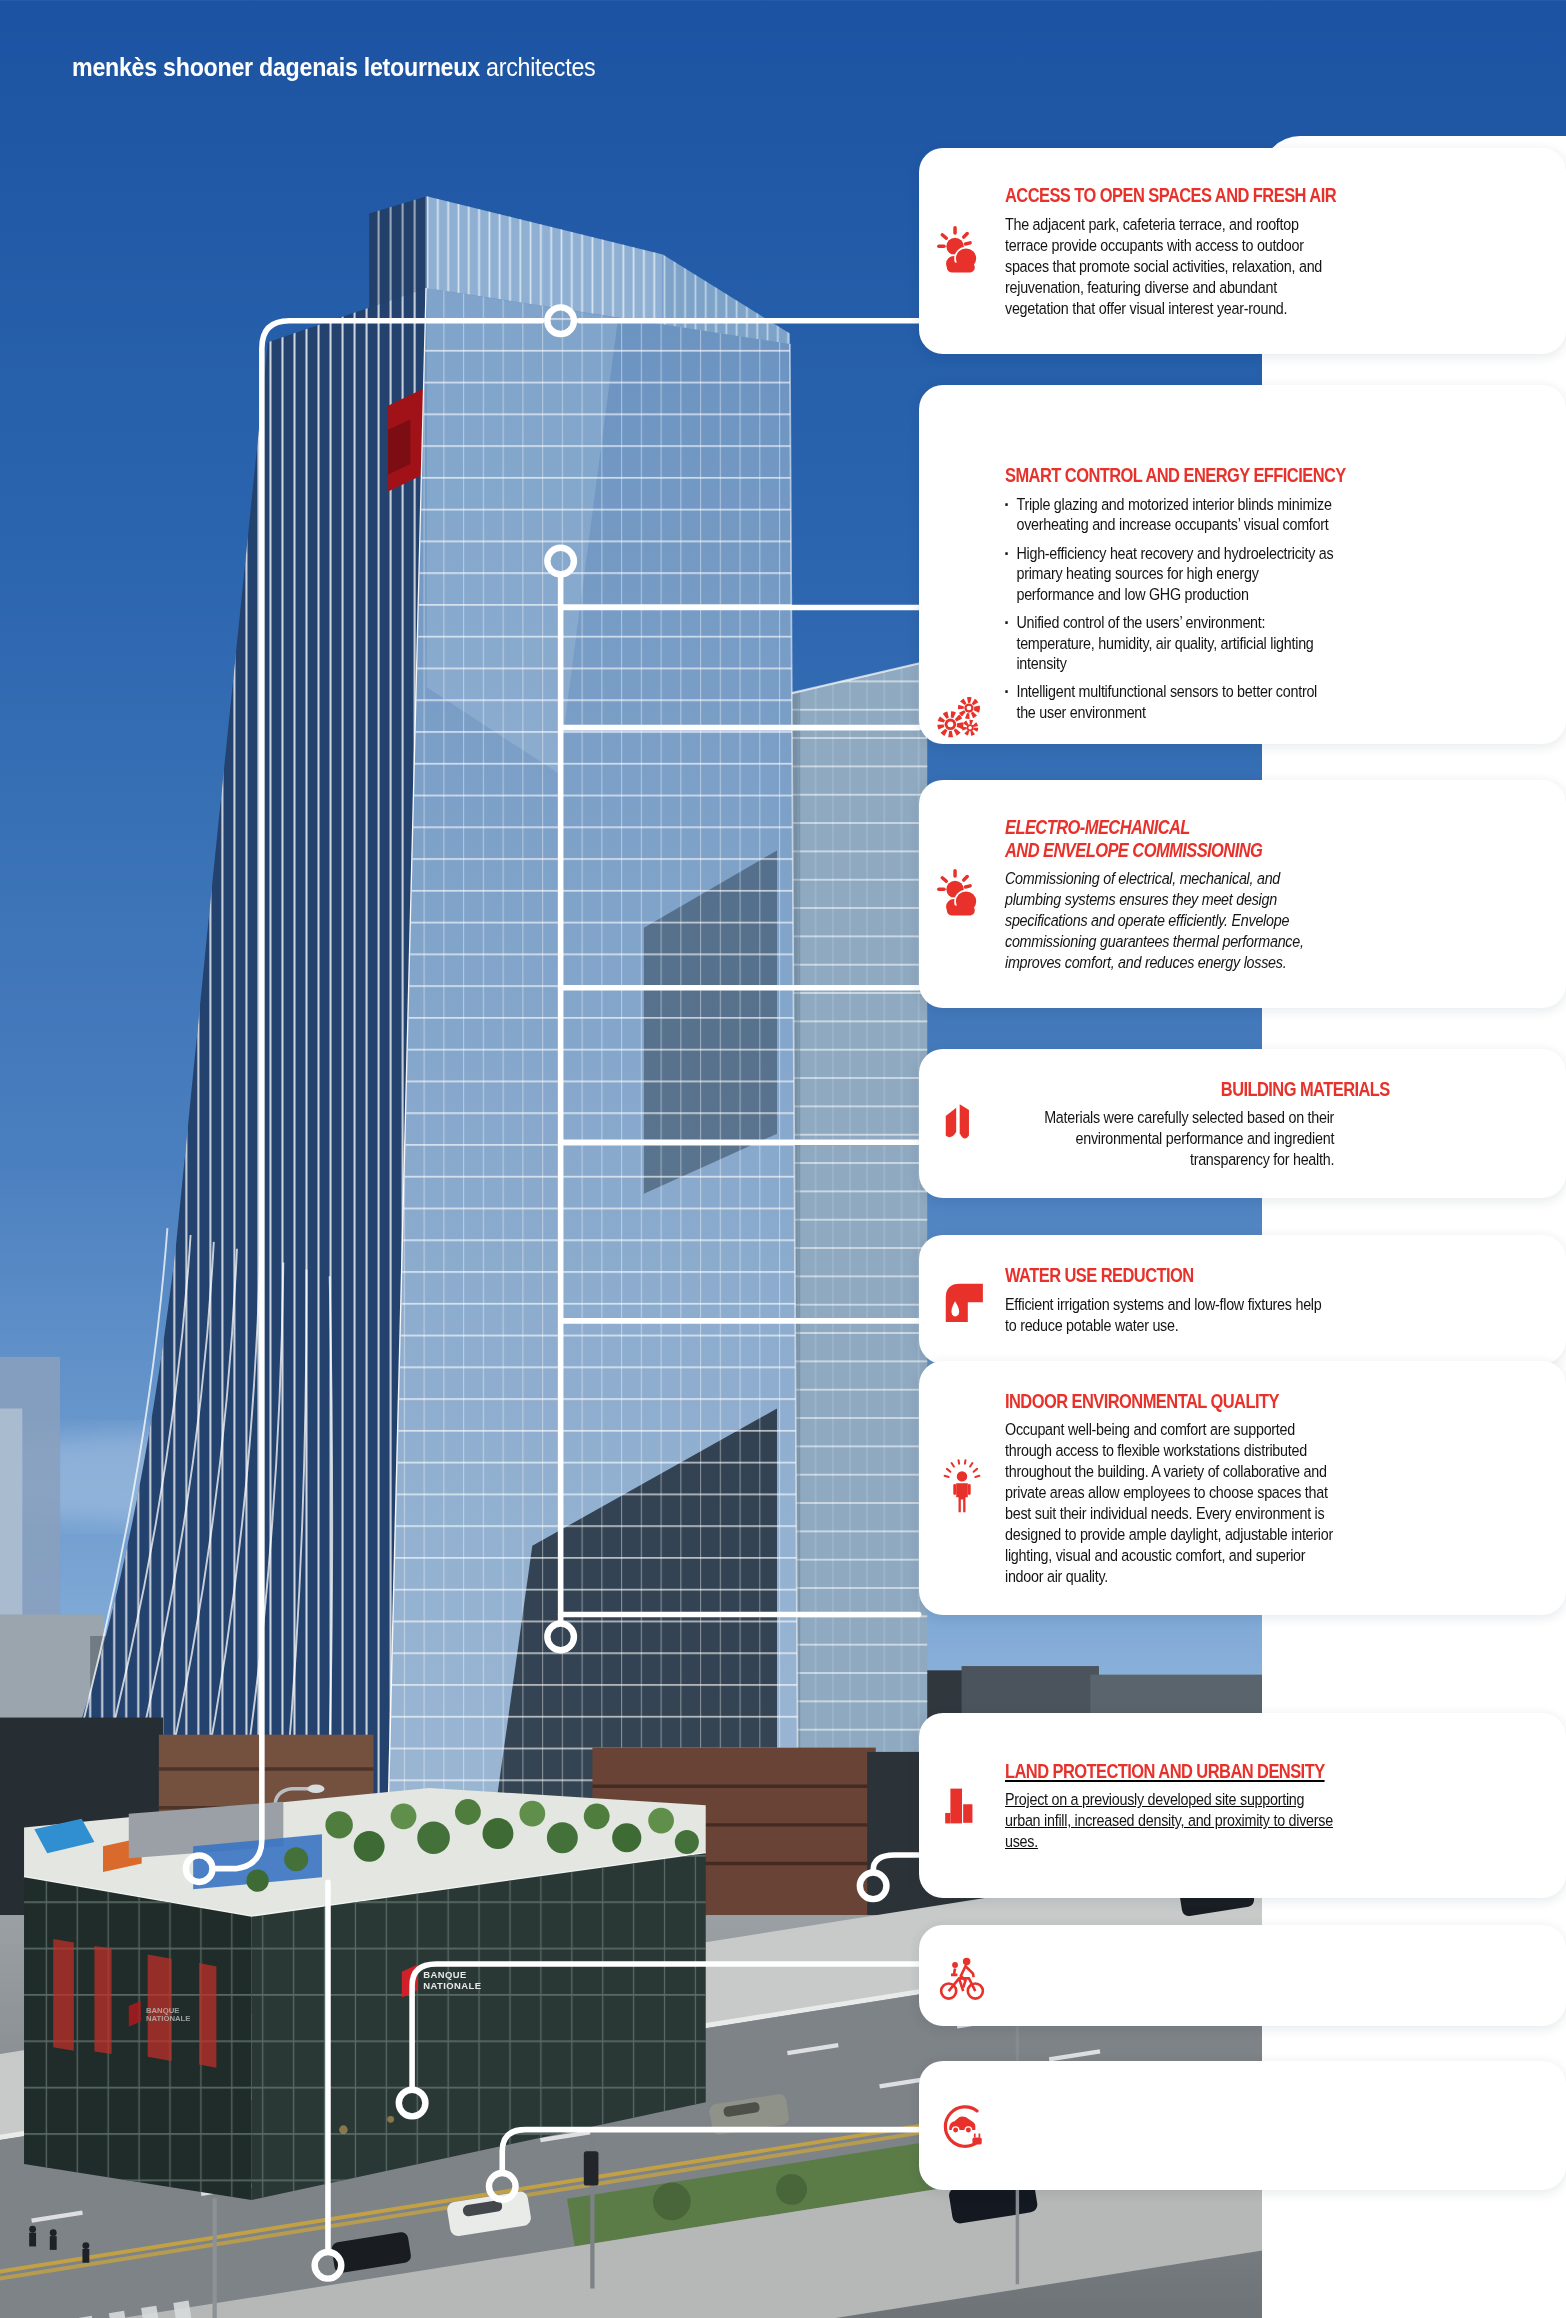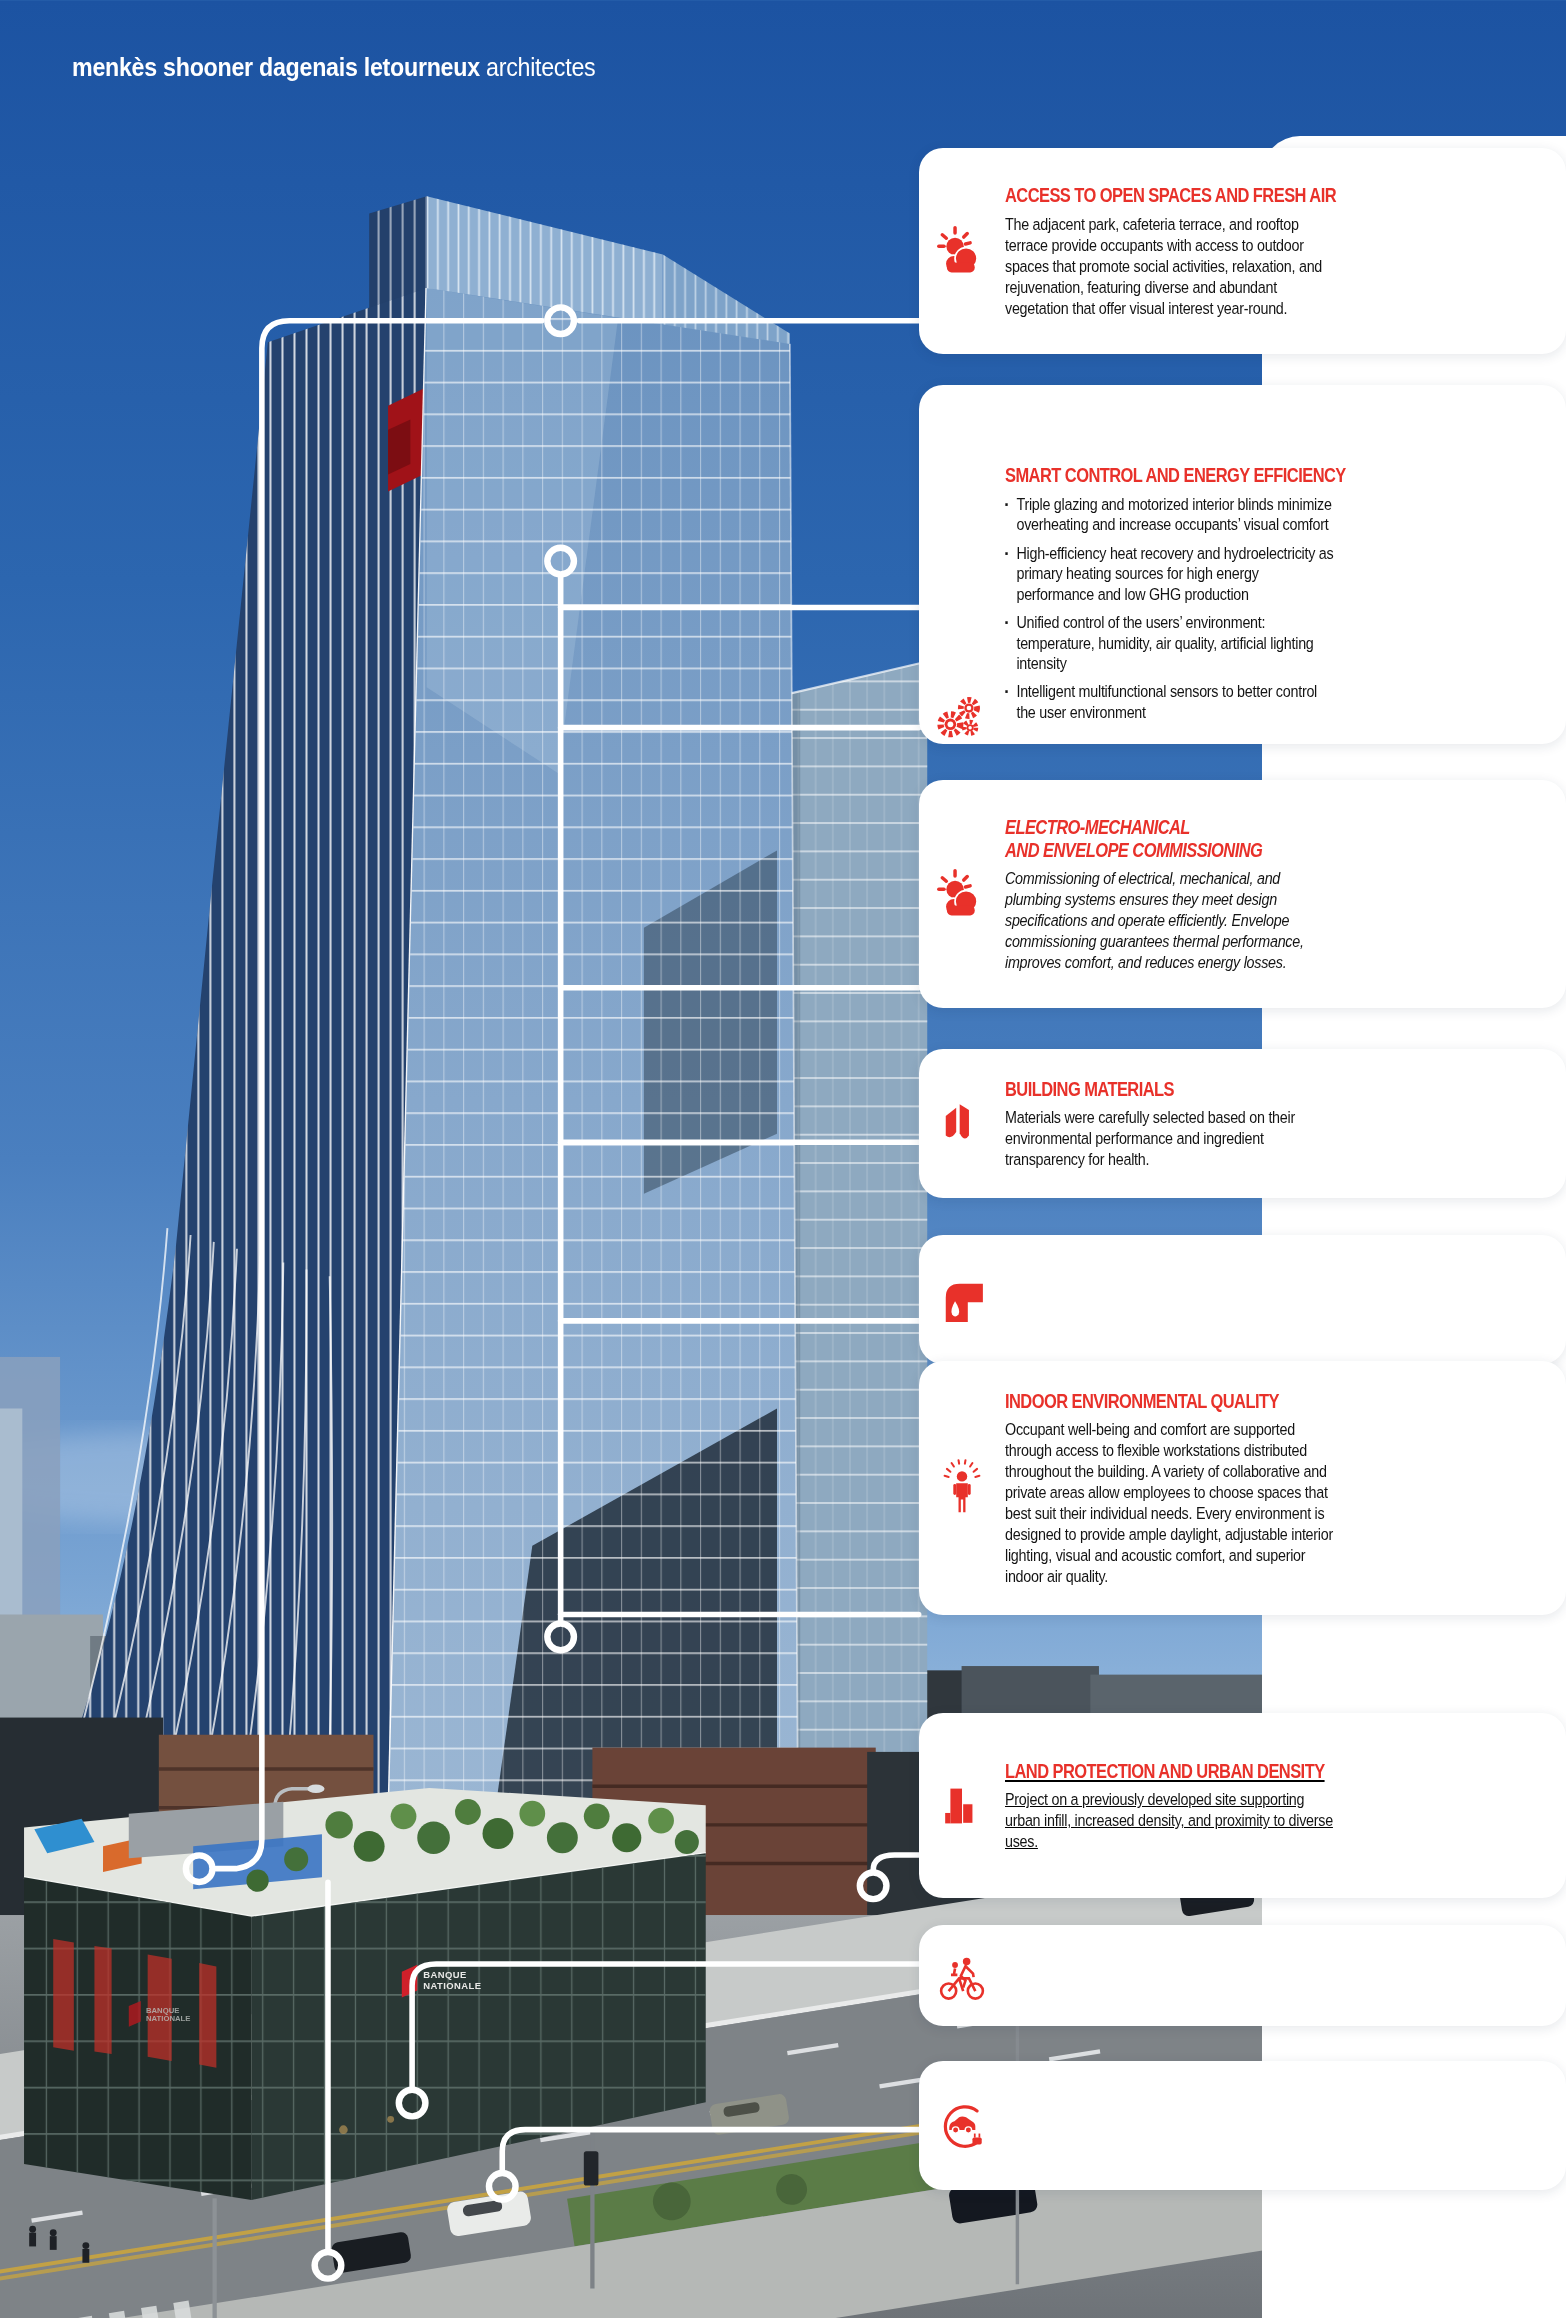--- a/index.html
+++ b/index.html
@@ -390,38 +390,42 @@
       <circle cx="57" cy="63" r="19" fill="var(--accent)" stroke="#fff" stroke-width="3"></circle>
       <rect x="24" y="70" width="48" height="17" rx="8" fill="var(--accent)"></rect>
     </svg>
         </div>
       <div class="card-text">
         <h3 class="card-title">ELECTRO-MECHANICAL
 AND ENVELOPE COMMISSIONING</h3>
       <p class="card-body">Commissioning of electrical, mechanical, and plumbing systems ensures they meet design specifications and operate efficiently. Envelope commissioning guarantees thermal performance, improves comfort, and reduces energy losses.</p>
         </div>
     </div>
-      <div class="card" style="top: 1049px; height: 149px;">
+      <div class="card" style="top: 1049px; height: 149px; text-align: right;">
       <div class="card-icon">
           <svg viewBox="0 0 100 100">
       <path d="M22,36 L40,22 V64 Q31,78 22,70 Z" fill="var(--accent)"></path>
       <path d="M46,16 L62,26 V70 Q54,82 46,66 Z" fill="var(--accent)"></path>
     </svg>
         </div>
       <div class="card-text">
         <h3 class="card-title">BUILDING MATERIALS</h3>
       <p class="card-body">Materials were carefully selected based on their environmental performance and ingredient transparency for health.</p>
         </div>
     </div>
       <div class="card" style="top: 1235px; height: 129px;">
       <div class="card-icon">
           <svg viewBox="0 0 100 100">
       <path d="M22,88 V46 Q22,22 46,22 H86 V54 H60 V88 Z" fill="var(--accent)"></path>
       <path d="M38,52 Q29,67 33,75 Q38,82 44,75 Q48,67 38,52 Z" fill="#fff"></path>
     </svg>
+        </div>
+      <div class="card-text">
+        <h3 class="card-title">WATER USE REDUCTION</h3>
+      <p class="card-body">Efficient irrigation systems and low-flow fixtures help to reduce potable water use.</p>
         </div>
     </div>
       <div class="card" style="top: 1361px; height: 254px;">
       <div class="card-icon">
           <svg viewBox="0 0 100 100">
       <g stroke="var(--accent)" stroke-width="3.5" stroke-linecap="round">
         <line x1="30" y1="22" x2="24" y2="17"></line>
               <line x1="36" y1="13" x2="32" y2="7"></line>
         <line x1="45" y1="8" x2="44" y2="2"></line>
               <line x1="55" y1="8" x2="56" y2="2"></line>

